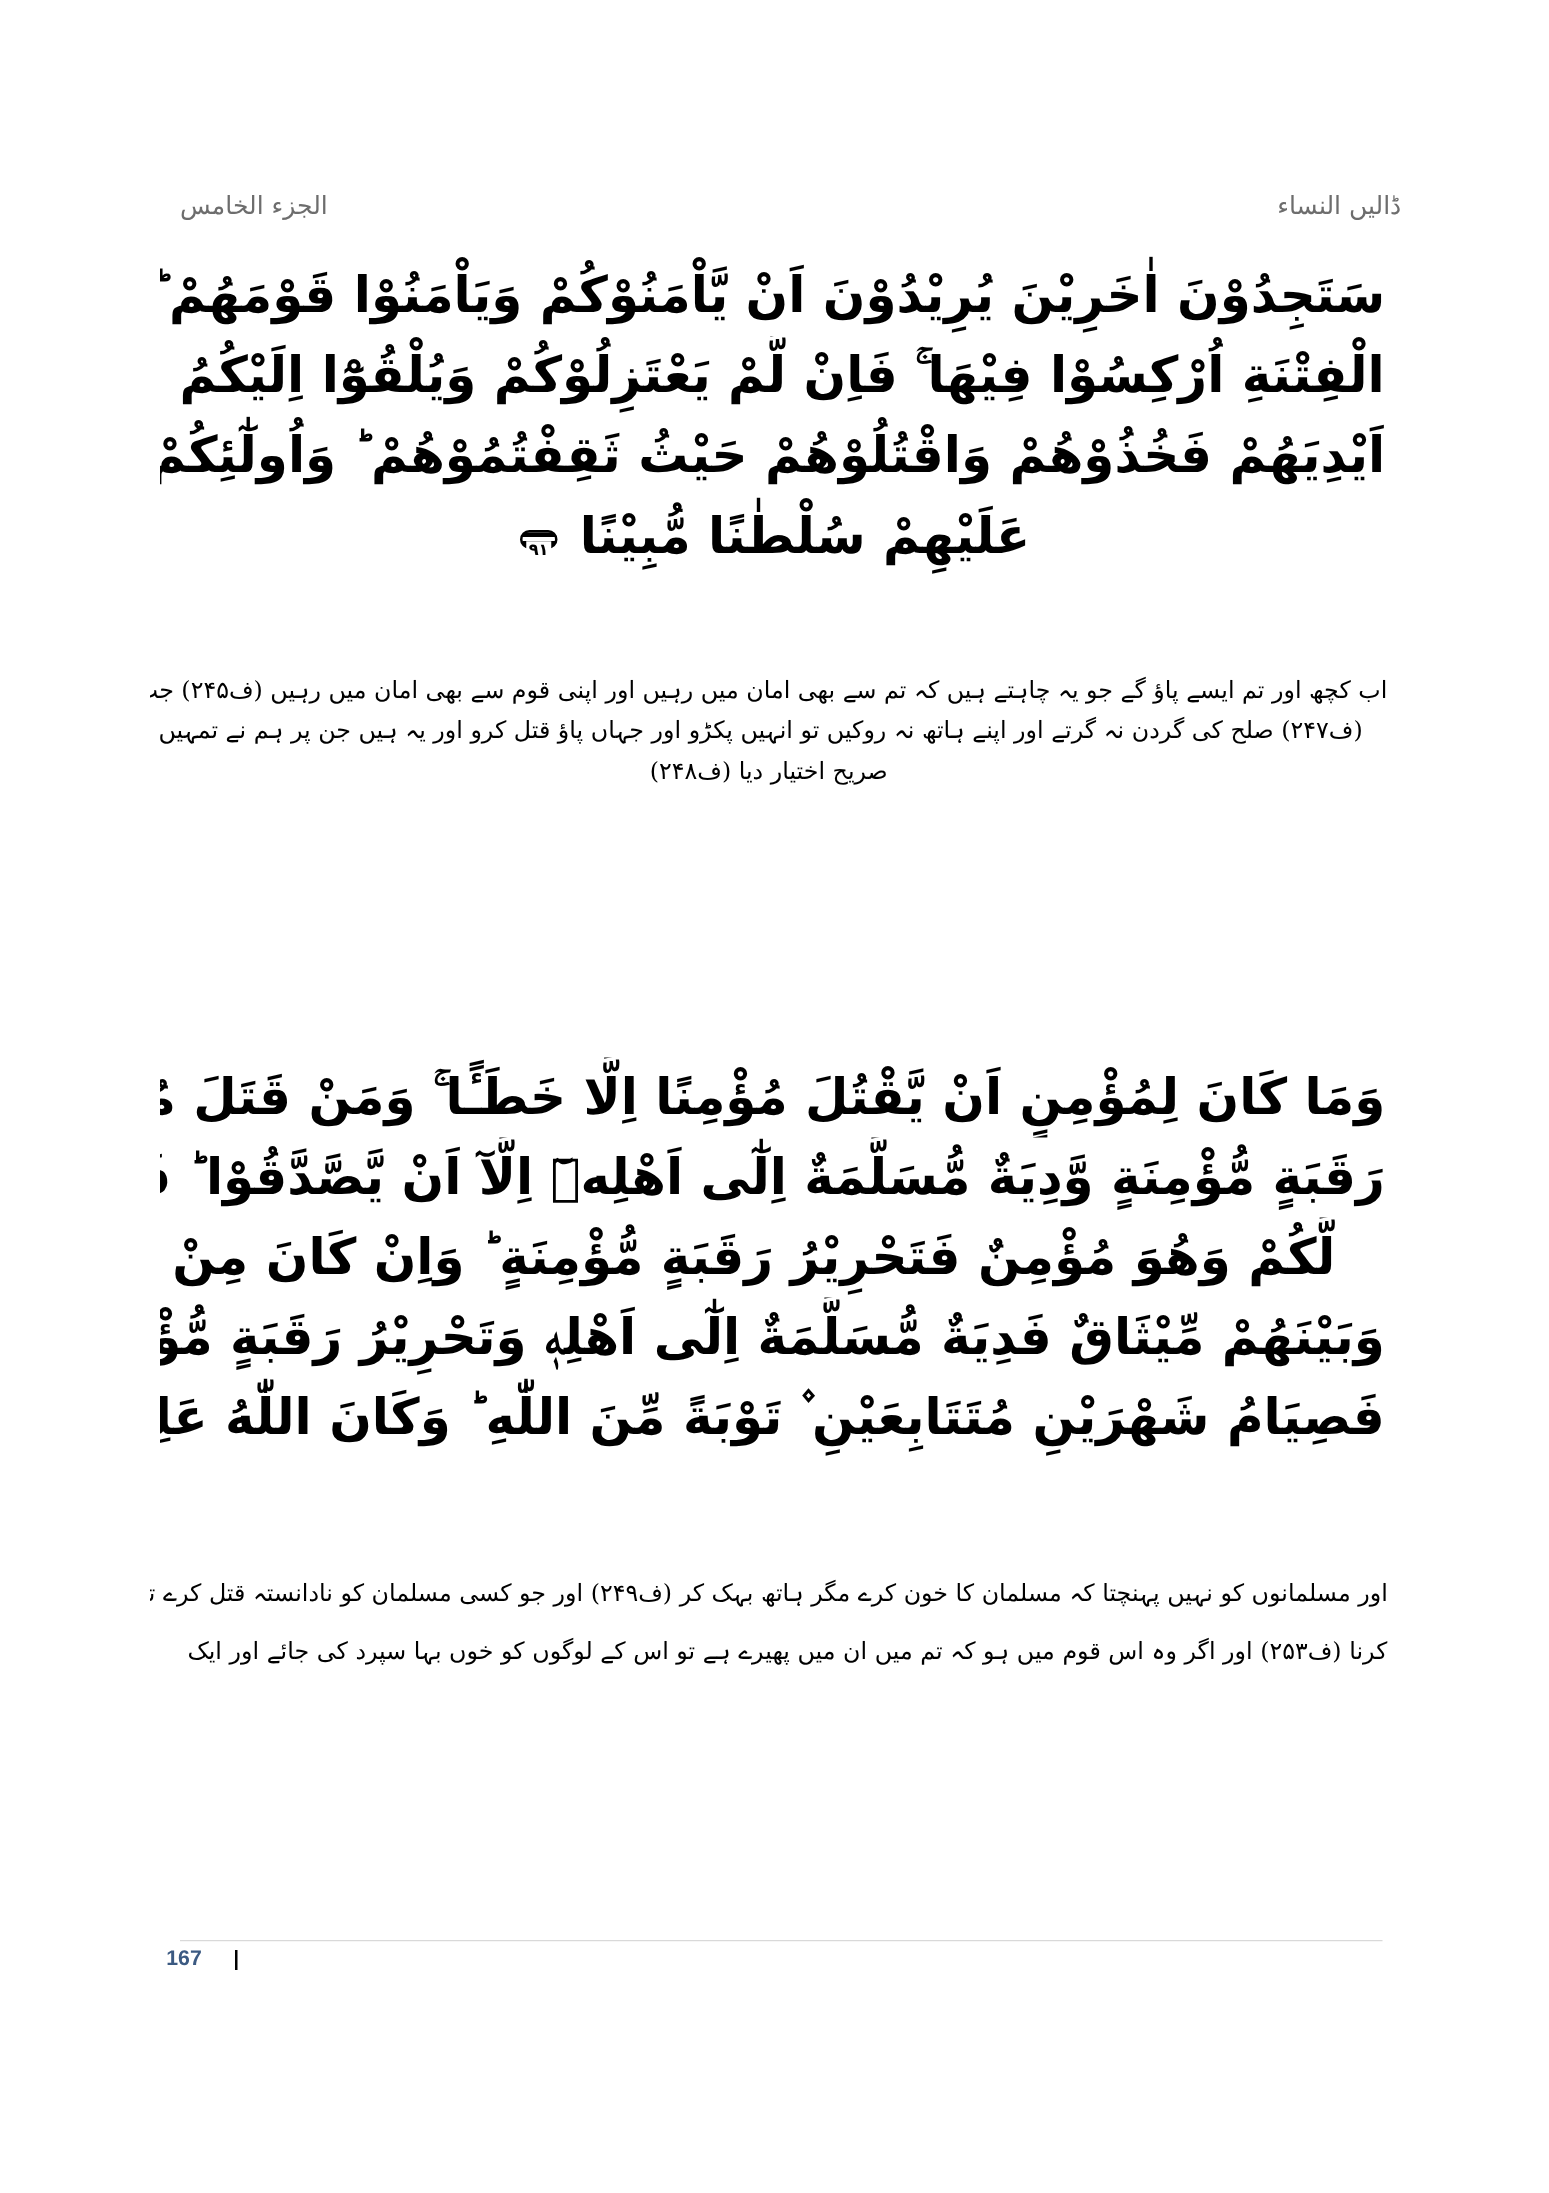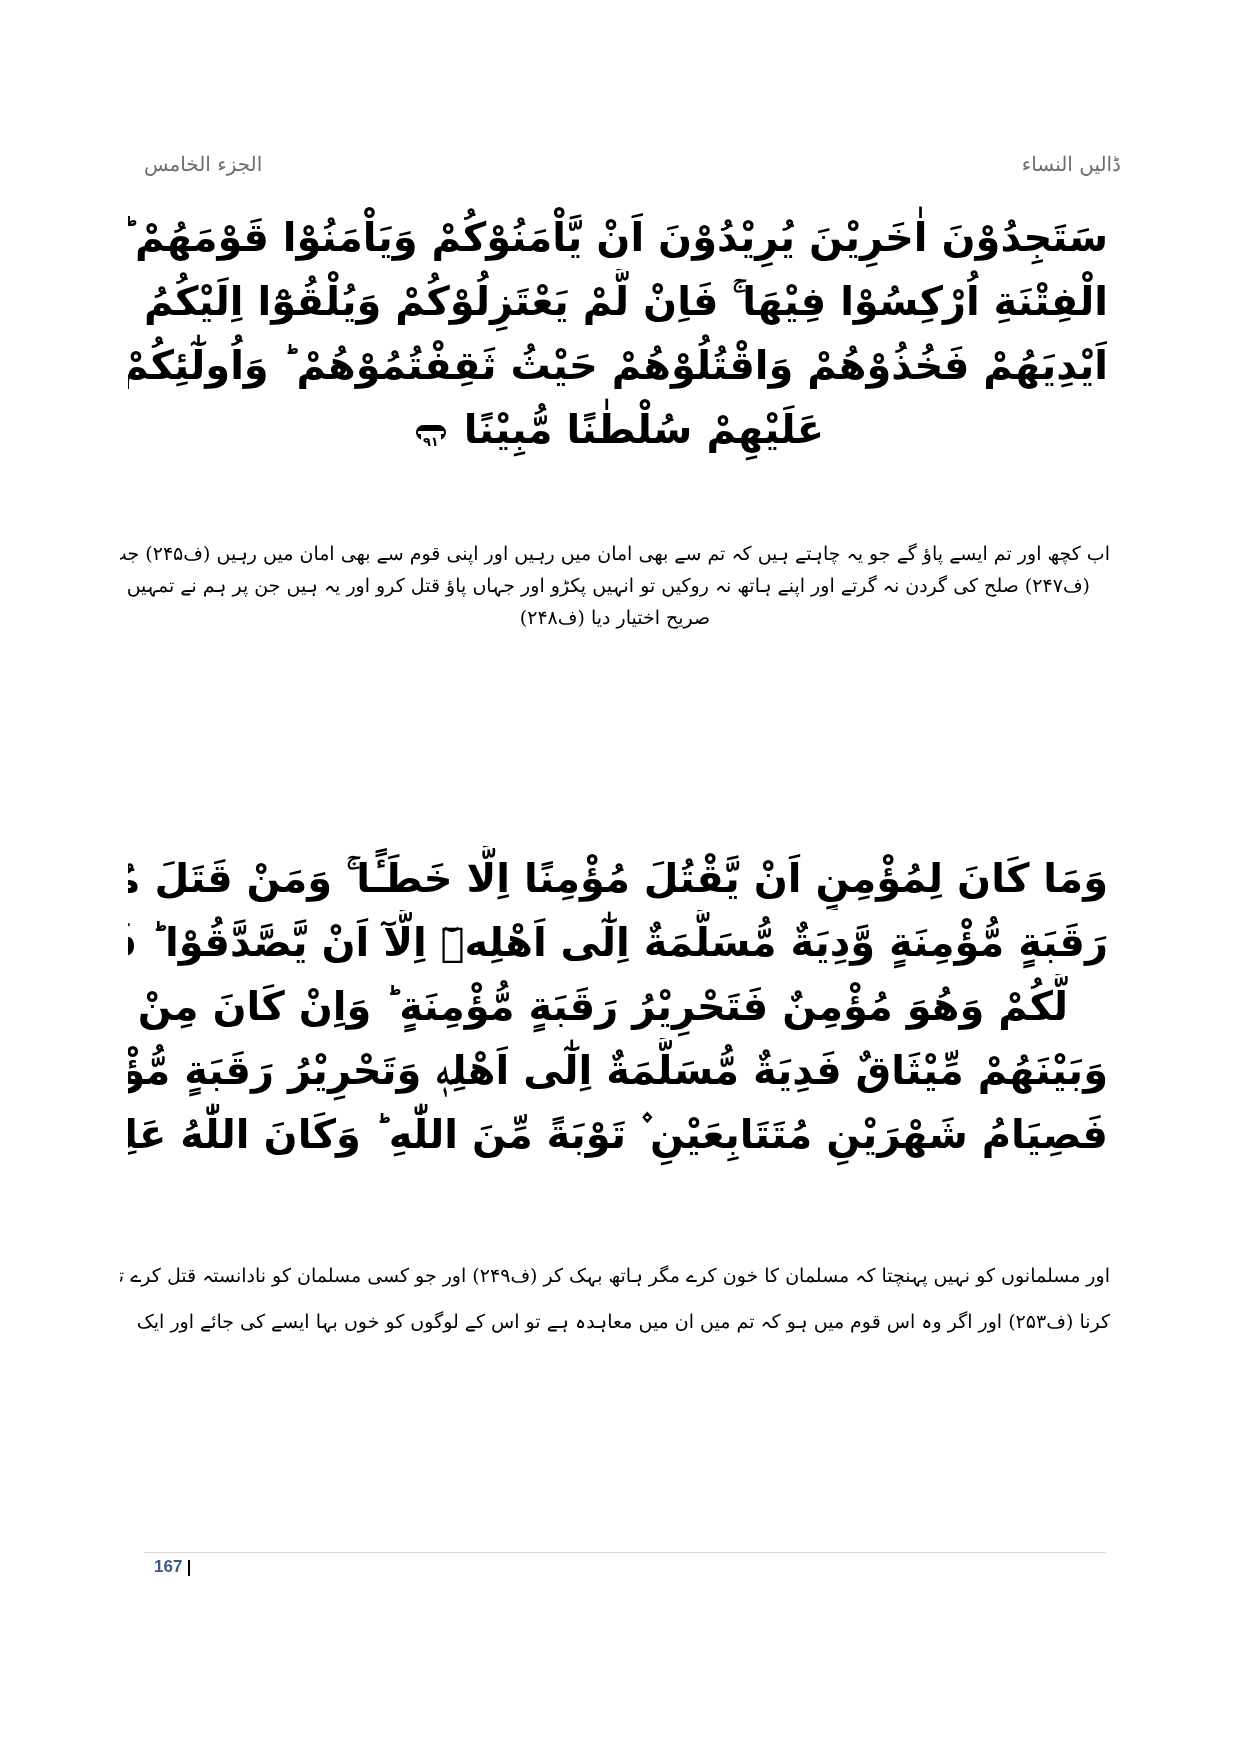--- a/index.html
+++ b/index.html
@@ -9,21 +9,21 @@
     .header-right { right: 118px; }
     .arabic-block { position: absolute; left: 128px; width: 980px; direction: rtl; text-align: center; font-family: "DejaVu Sans", sans-serif; font-weight: bold; }
     .arabic-line { font-size: 40px; line-height: 64px; height: 64px; white-space: nowrap; overflow: hidden; text-align: justify; text-align-last: justify; }
     .arabic-line.center { text-align: center; text-align-last: center; }
     .urdu-block { position: absolute; left: 120px; width: 990px; direction: rtl; font-family: "DejaVu Serif", serif; }
     .urdu-line { font-size: 19px; line-height: 32px; height: 32px; white-space: nowrap; overflow: hidden; text-align: justify; text-align-last: justify; }
     .urdu-line.center { text-align: left; text-align-last: center; }
     .ayah-marker { display: inline-block; width: 30px; height: 15px; border: 2px solid #000; border-radius: 12px; vertical-align: middle; text-align: center; font-size: 13px; line-height: 30px; font-weight: bold; margin: 0 4px; position: relative; box-sizing: border-box; background: linear-gradient(#000 0 4px, transparent 4px calc(100% - 4px), #000 calc(100% - 4px)); }
     .ayah-marker span { background: #fff; padding: 0 2px; }
     .footer-rule { position: absolute; left: 144px; top: 1552px; width: 962px; height: 1px; background: #d9d9d9; }
-    .page-number { position: absolute; left: 154px; top: 1557px; font-family: "Liberation Sans", sans-serif; font-weight: bold; font-size: 17px; color: #3c5a82; }
+    .page-number { position: absolute; left: 133px; top: 1557px; font-family: "Liberation Sans", sans-serif; font-weight: bold; font-size: 17px; color: #3c5a82; }
     .page-bar { position: absolute; left: 188px; top: 1560px; width: 2px; height: 16px; background: #000; }
   </style>
 </head>
 <body>
 
 <div class="header-left">الجزء الخامس</div>
 <div class="header-right">ڈالیں النساء</div>
 
 <div class="arabic-block" style="top: 205px;">
   <div class="arabic-line">سَتَجِدُوْنَ اٰخَرِيْنَ يُرِيْدُوْنَ اَنْ يَّاْمَنُوْكُمْ وَيَاْمَنُوْا قَوْمَهُمْ ؕ كُلَّمَا رُدُّوْٓا اِلَى</div>
@@ -47,18 +47,18 @@
   <div class="arabic-line" style="padding: 0 40px;">لَّكُمْ وَهُوَ مُؤْمِنٌ فَتَحْرِيْرُ رَقَبَةٍ مُّؤْمِنَةٍ ؕ وَاِنْ كَانَ مِنْ قَوْمٍ بَيْنَكُمْ</div>
   <div class="arabic-line">وَبَيْنَهُمْ مِّيْثَاقٌ فَدِيَةٌ مُّسَلَّمَةٌ اِلٰٓى اَهْلِهٖ وَتَحْرِيْرُ رَقَبَةٍ مُّؤْمِنَةٍ ۚ فَمَنْ لَّمْ يَجِدْ</div>
   <div class="arabic-line center">
     <span>فَصِيَامُ شَهْرَيْنِ مُتَتَابِعَيْنِ ۫ تَوْبَةً مِّنَ اللّٰهِ ؕ وَكَانَ اللّٰهُ عَلِيْمًا حَكِيْمًا</span>
     
   </div>
 </div>
 
 <div class="urdu-block" style="top: 1252px;">
   <div class="urdu-line" style="height: 46px; line-height: 46px;">اور مسلمانوں کو نہیں پہنچتا کہ مسلمان کا خون کرے مگر ہاتھ بہک کر (ف۲۴۹) اور جو کسی مسلمان کو نادانستہ قتل کرے تو اس</div>
-  <div class="urdu-line" style="height: 46px; line-height: 46px; padding-right: 0; padding-left: 30px;">کرنا (ف۲۵۳) اور اگر وہ اس قوم میں ہو کہ تم میں ان میں معاہدہ ہے تو اس کے لوگوں کو خوں بہا ایسے کی جائے اور ایک</div>
+  <div class="urdu-line" style="height: 46px; line-height: 46px; padding-right: 0; padding-left: 30px;">کرنا (ف۲۵۳) اور اگر وہ اس قوم میں ہو کہ تم میں ان میں پھیرے ہے تو اس کے لوگوں کو خوں بہا سپرد کی جائے اور ایک</div>
 </div>
 
 <div class="footer-rule"></div>
 <div class="page-number">167</div>
 <div class="page-bar"></div>
 
 </body></html>

